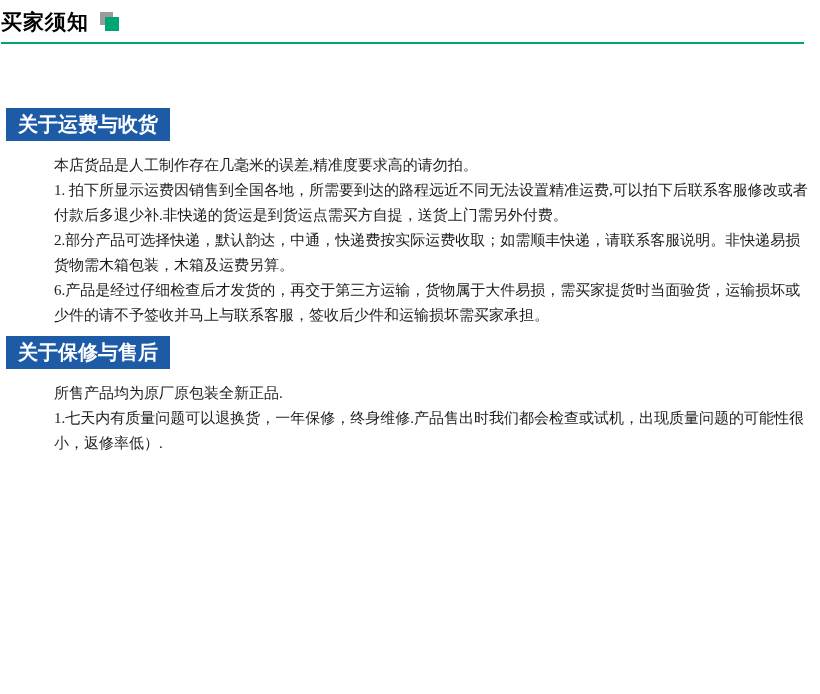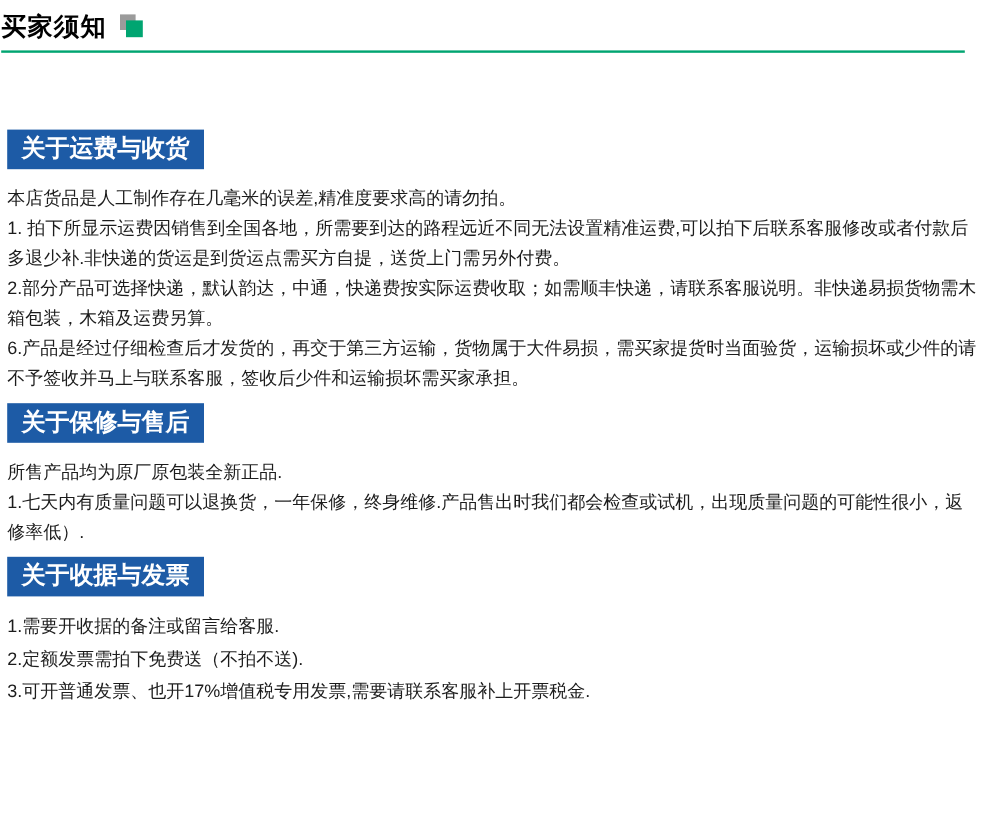--- a/index.html
+++ b/index.html
@@ -36,35 +36,35 @@
     top: 7px; left: 7px; width: 14px; height: 14px;
     background: var(--accent_green, #00a571);
   }
   .green-rule {
     margin-top: 7px;
     height: 2px;
     background: var(--accent_green, #00a571);
   }
 
   
-  .content { padding: 0 6px 0 6px; }
+  .content { padding: 0 6px 0 6px; font-family: Liberation Serif, serif; }
 
   .badge {
     display: inline-block;
     background: var(--accent_blue, #1d5ba6);
     color: #ffffff;
     font-size: 20px;
     font-weight: bold;
     line-height: 22px;
     padding: 5px 12px 6px 12px;
   }
   .badge.first { margin-top: 64px; }
   .badge.next  { margin-top: 8px; }
 
-  .section-body { margin-top: 12px; }
+  .section-body { margin-top: 12px; margin-left: 48px; }
   .section-body p {
     margin: 0;
     font-size: 15px;
     line-height: 25px;
     color: #1c1c1c;
     word-break: break-all;
   }
   .section-body.loose p { line-height: 27px; }
 </style>
 </head>
@@ -94,22 +94,14 @@
   </section>
 
   <section>
     <div class="badge next">关于保修与售后</div>
     <div class="section-body">
       <p>所售产品均为原厂原包装全新正品.</p>
       <p>1.七天内有质量问题可以退换货，一年保修，终身维修.产品售出时我们都会检查或试机，出现质量问题的可能性很小，返修率低）.</p>
     </div>
   </section>
 
-  <section>
-    <div class="badge next">关于收据与发票</div>
-    <div class="section-body loose">
-      <p>1.需要开收据的备注或留言给客服.</p>
-      <p>2.定额发票需拍下免费送（不拍不送).</p>
-      <p>3.可开普通发票、也开17%增值税专用发票,需要请联系客服补上开票税金.</p>
-    </div>
-  </section>
 
 </div>
 
 </body></html>

